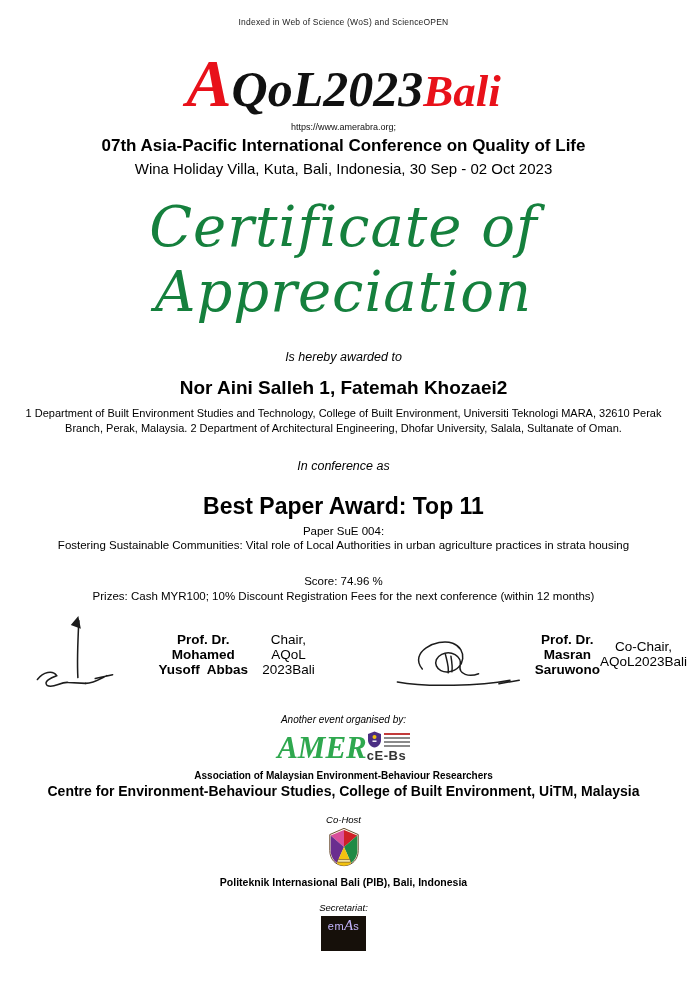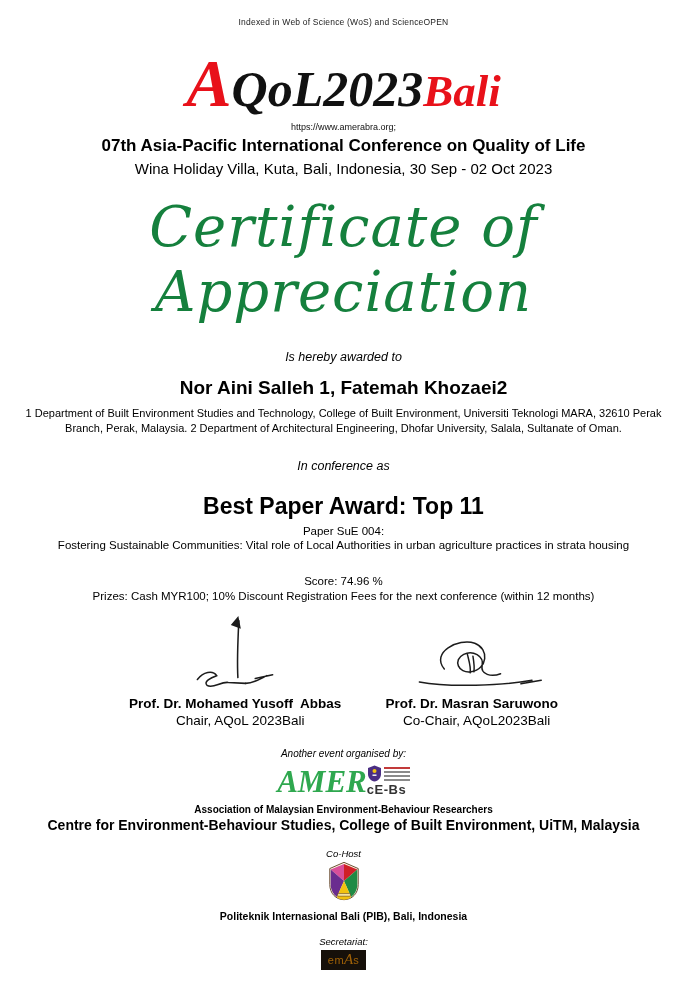--- a/index.html
+++ b/index.html
@@ -34,45 +34,45 @@
 
   .recognition { margin-top:24px; font-style:italic; font-size:12.5px; }
   .award-title { margin-top:20px; font-size:23px; font-weight:bold; }
   .paper-id { margin-top:5px; font-size:11.5px; }
   .paper-title { margin-top:2px; font-size:11.5px; width:665px; }
 
   .score { margin-top:24px; font-size:11.5px; }
   .prizes { margin-top:3px; font-size:11.5px; }
 
   .signatures { margin-top:10px; display:flex; gap:44px; }
-  .sig-col { display:flex; flex-direction:column; align-items:center; }
+  .sig-col { display:flex; align-items:center; }
   .sig-area { height:82px; display:flex; align-items:flex-end; justify-content:center; }
   .sig-name { font-size:13.5px; font-weight:bold; margin-top:2px; }
-  .sig-role { font-size:13.5px; margin-top:2px;margin-left:10px; }
+  .sig-role { font-size:13.5px; margin-top:2px; }
 
   .another-event { margin-top:20px; font-style:italic; font-size:10px; }
   .amer-row { margin-top:6px; display:flex; align-items:center; }
   .amer-text { font-family:"Liberation Serif", serif; font-style:italic; font-weight:bold;
                font-size:31px; color:#2fa84f; line-height:1; }
   .cebs-col { display:flex; flex-direction:column; align-items:flex-start; }
   .uitm-row { display:flex; align-items:flex-start; gap:2px; }
   .uitm-textlines { display:flex; flex-direction:column; gap:2px; margin-top:2px; }
   .uitm-textlines i { display:block; width:26px; height:2px; background:#c23a3a; }
   .uitm-textlines i + i { background:#8a8a8a; }
   .cebs-text { font-size:13px; font-weight:bold; color:#333; letter-spacing:.5px; }
 
   .assoc1 { margin-top:7px; font-size:10px; font-weight:bold; }
   .assoc2 { margin-top:2px; font-size:14px; font-weight:bold; }
 
   .cohost-label { margin-top:15px; font-style:italic; font-size:9.5px; }
   .pib-logo { margin-top:2px; }
   .cohost-name { margin-top:5px; font-size:10.5px; font-weight:bold; }
 
   .secretariat-label { margin-top:14px; font-style:italic; font-size:9.5px; }
-  .emas-logo { margin-top:3px; background:#16100a; color:#a16207; padding:1px 7px 2px 7px;
+  .emas-logo { margin-top:3px; background:#16100a; color:#c4b5fd; padding:1px 7px 17px 7px;
                display:flex; align-items:baseline; line-height:1.1; }
   .emas-em, .emas-s { font-size:11px; letter-spacing:.5px; }
   .emas-a { font-family:"Liberation Serif", serif; font-style:italic; font-size:15px; }
 
   svg.sig { stroke:#1c1c1c; fill:none; stroke-width:1.6; stroke-linecap:round; }
 </style>
 </head>
 <body>
 
 <div class="page">

